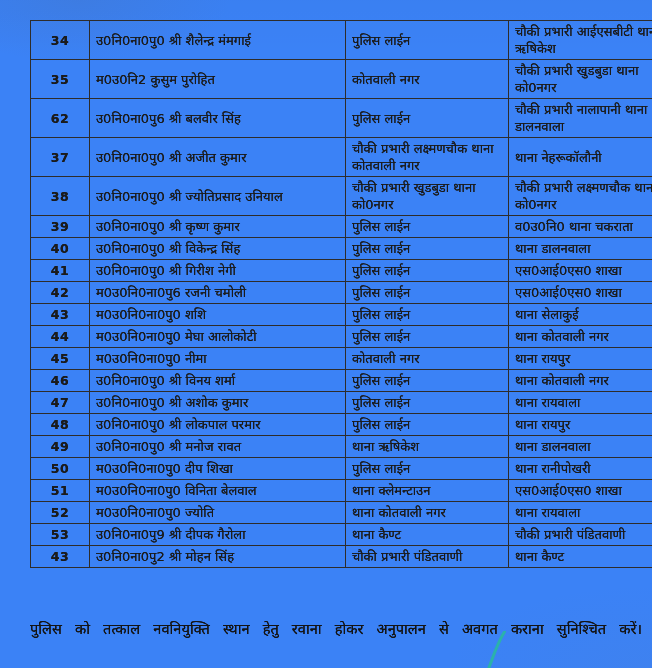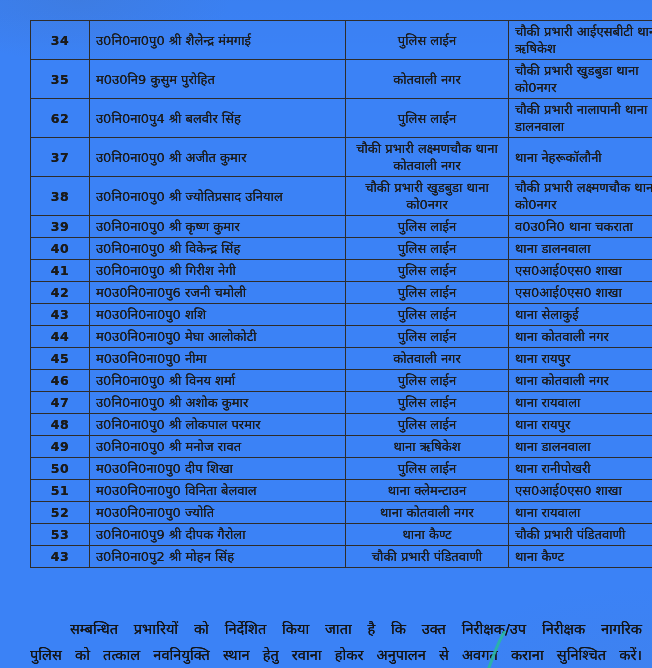--- a/index.html
+++ b/index.html
@@ -48,21 +48,21 @@
   table.transfer-table tr { height: 22px; }
 
   td.c-sn {
     width: 46px;
     text-align: center;
     font-weight: 700;
     font-size: 12.5px;
     letter-spacing: 0.5px;
   }
   td.c-name  { width: 243px; white-space: nowrap; overflow: hidden; padding-left: 11px; }
-  td.c-from  { width: 150px; padding-left: 9px; text-align: center; }
+  td.c-from  { width: 150px; padding-left: 9px; }
   td.c-to    { width: 164px; padding-left: 9px; }
 
   .footer-para {
     position: absolute;
     left: 30px;
     width: 612px;
     top: 601px;
     font-size: 14.6px;
     line-height: 26px;
     color: #141414;
@@ -92,27 +92,27 @@
   <table class="transfer-table">
     <tbody>
         <tr>
       <td class="c-sn">34</td>
       <td class="c-name">उ0नि0ना0पु0 श्री शैलेन्द्र मंमगाई</td>
       <td class="c-from">पुलिस लाईन</td>
       <td class="c-to">चौकी प्रभारी आईएसबीटी थाना ऋषिकेश</td>
     </tr>
         <tr>
       <td class="c-sn">35</td>
-      <td class="c-name">म0उ0नि9 कुसुम पुरोहित</td>
+      <td class="c-name">म0उ0नि2 कुसुम पुरोहित</td>
       <td class="c-from">कोतवाली नगर</td>
       <td class="c-to">चौकी प्रभारी खुडबुडा थाना को0नगर</td>
     </tr>
         <tr>
       <td class="c-sn">62</td>
-      <td class="c-name">उ0नि0ना0पु4 श्री बलवीर सिंह</td>
+      <td class="c-name">उ0नि0ना0पु6 श्री बलवीर सिंह</td>
       <td class="c-from">पुलिस लाईन</td>
       <td class="c-to">चौकी प्रभारी नालापानी थाना डालनवाला</td>
     </tr>
         <tr>
       <td class="c-sn">37</td>
       <td class="c-name">उ0नि0ना0पु0 श्री अजीत कुमार</td>
       <td class="c-from">चौकी प्रभारी लक्ष्मणचौक थाना कोतवाली नगर</td>
       <td class="c-to">थाना नेहरूकॉलौनी</td>
     </tr>
         <tr>
@@ -214,21 +214,20 @@
         <tr>
       <td class="c-sn">43</td>
       <td class="c-name">उ0नि0ना0पु2 श्री मोहन सिंह</td>
       <td class="c-from">चौकी प्रभारी पंडितवाणी</td>
       <td class="c-to">थाना कैण्ट</td>
     </tr>
       </tbody>
   </table>
 
   <p class="footer-para">
-    <span class="footer-line indent">सम्बन्धित प्रभारियों को निर्देशित किया जाता है कि उक्त निरीक्षक/उप निरीक्षक नागरिक</span>
     <span class="footer-line">पुलिस को तत्काल नवनियुक्ति स्थान हेतु रवाना होकर अनुपालन से अवगत कराना सुनिश्चित करें।</span>
   </p>
 
   <svg class="pen-mark" viewBox="0 0 30 37" xmlns="http://www.w3.org/2000/svg">
     <path d="M5,36.5 C 9,26 13,13 20.5,0.8" fill="none" stroke-width="3" stroke-linecap="round" opacity="0.92" stroke="#2ab5a4"></path>
   </svg>
 
 </div>
 
 </body></html>

